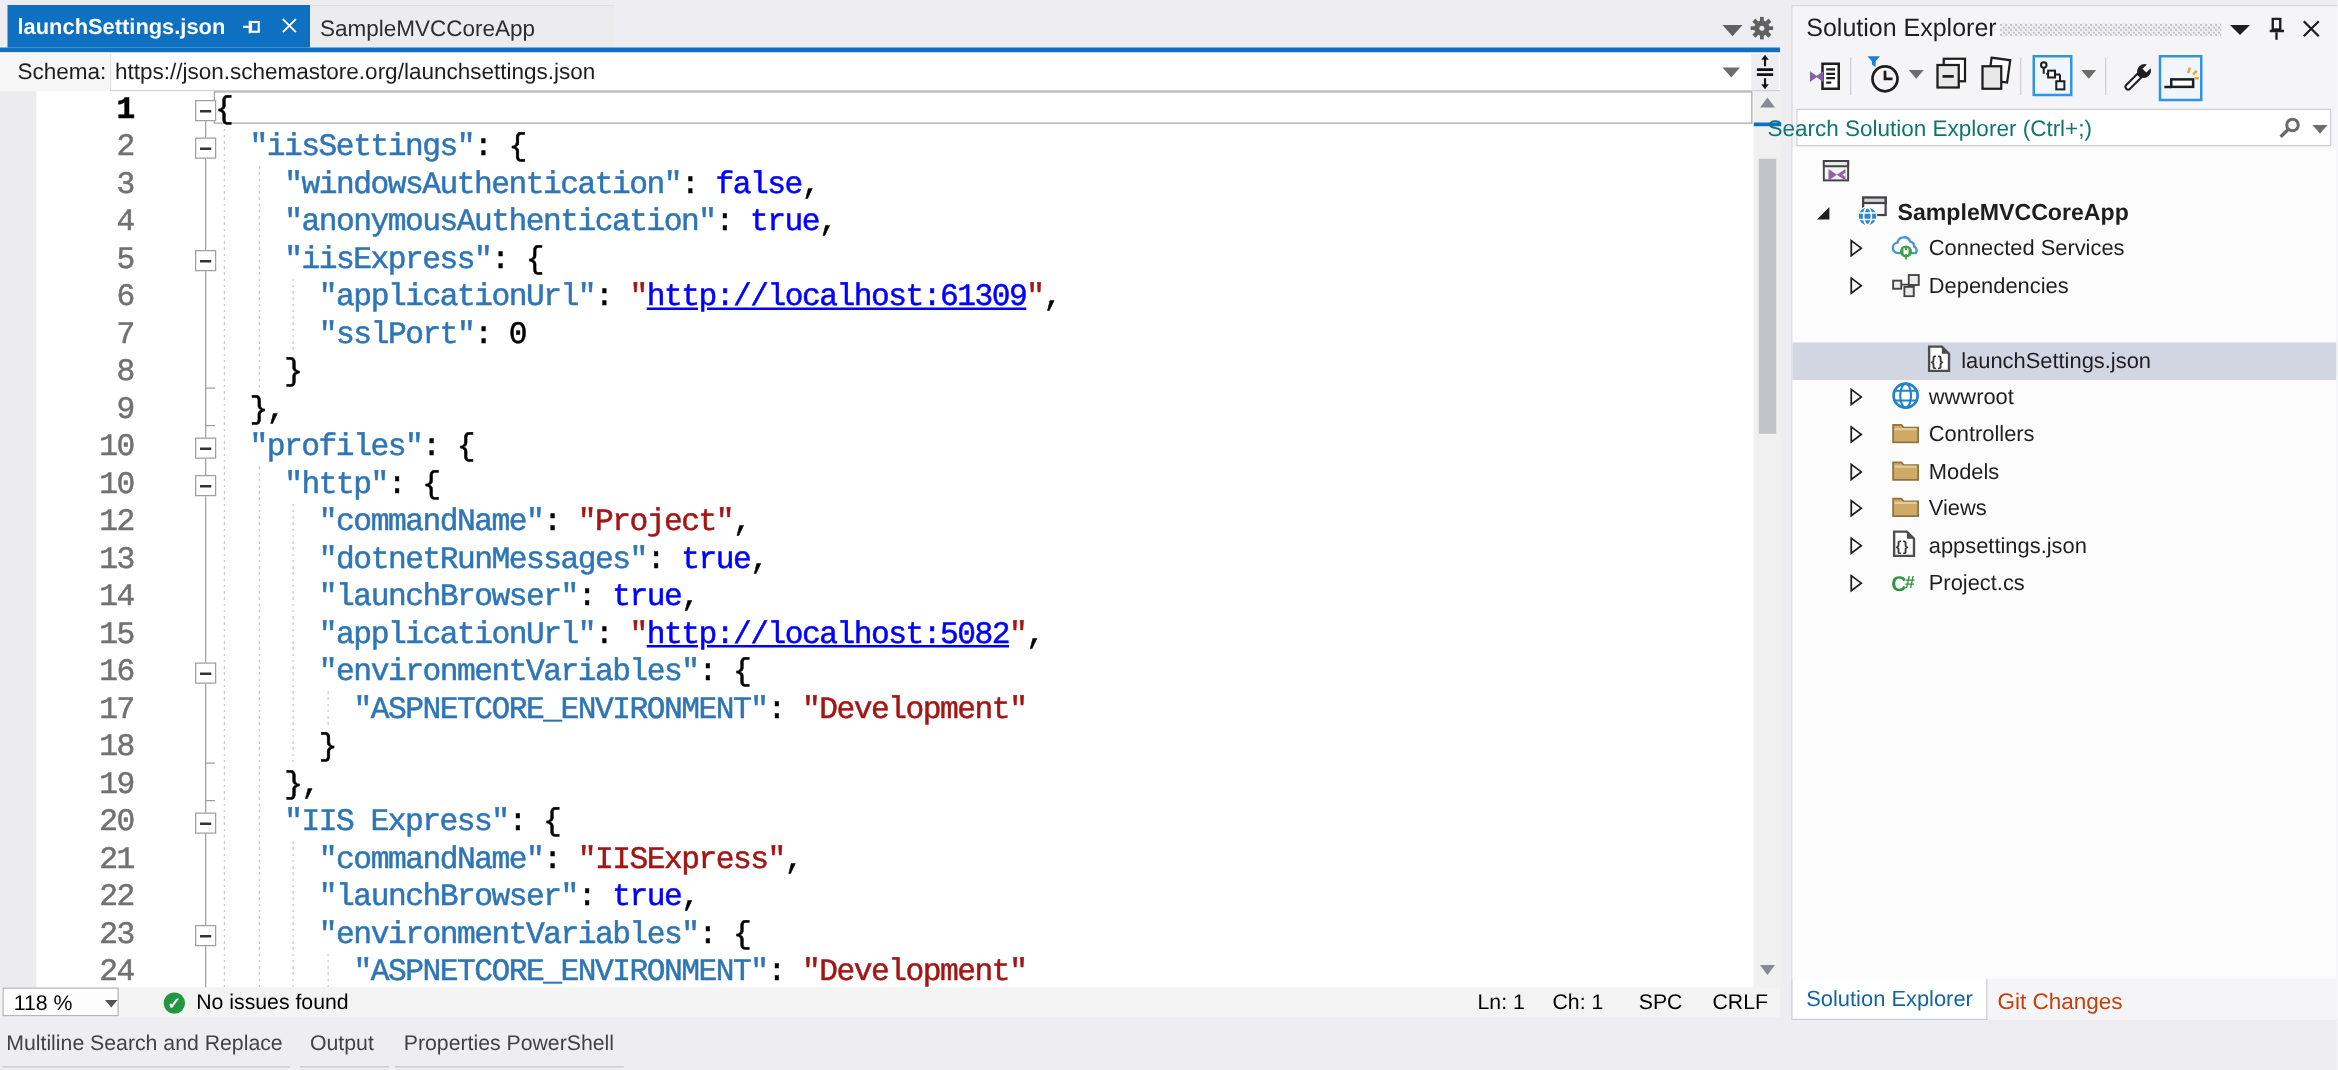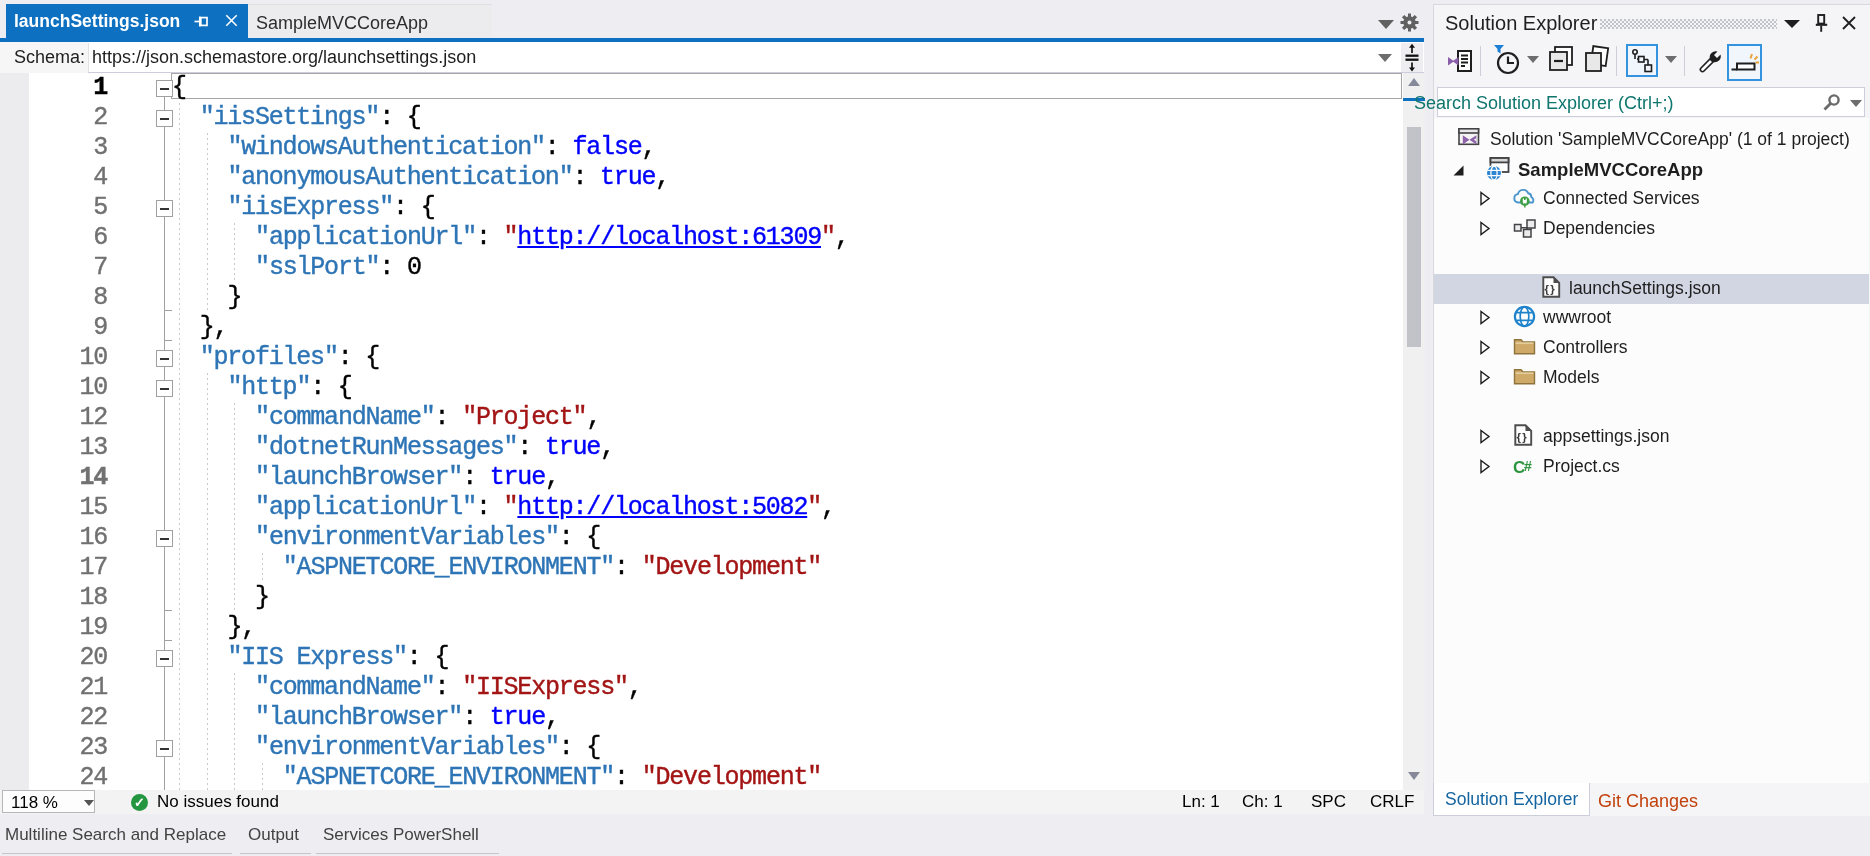--- a/index.html
+++ b/index.html
@@ -133,21 +133,21 @@
     <div class="ln abs" style="top:163px;color:#717171;font-weight:normal">4</div>
     <div class="ln abs" style="top:193px;color:#717171;font-weight:normal">5</div>
     <div class="ln abs" style="top:223px;color:#717171;font-weight:normal">6</div>
     <div class="ln abs" style="top:253px;color:#717171;font-weight:normal">7</div>
     <div class="ln abs" style="top:283px;color:#717171;font-weight:normal">8</div>
     <div class="ln abs" style="top:313px;color:#717171;font-weight:normal">9</div>
     <div class="ln abs" style="top:343px;color:#717171;font-weight:normal">10</div>
     <div class="ln abs" style="top:373px;color:#717171;font-weight:normal">10</div>
     <div class="ln abs" style="top:403px;color:#717171;font-weight:normal">12</div>
     <div class="ln abs" style="top:433px;color:#717171;font-weight:normal">13</div>
-    <div class="ln abs" style="top:463px;color:#717171;font-weight:bold">14</div>
+    <div class="ln abs" style="top:463px;color:#717171;font-weight:normal">14</div>
     <div class="ln abs" style="top:493px;color:#717171;font-weight:normal">15</div>
     <div class="ln abs" style="top:523px;color:#717171;font-weight:normal">16</div>
     <div class="ln abs" style="top:553px;color:#717171;font-weight:normal">17</div>
     <div class="ln abs" style="top:583px;color:#717171;font-weight:normal">18</div>
     <div class="ln abs" style="top:613px;color:#717171;font-weight:normal">19</div>
     <div class="ln abs" style="top:643px;color:#717171;font-weight:normal">20</div>
     <div class="ln abs" style="top:673px;color:#717171;font-weight:normal">21</div>
     <div class="ln abs" style="top:703px;color:#717171;font-weight:normal">22</div>
     <div class="ln abs" style="top:733px;color:#717171;font-weight:normal">23</div>
     <div class="ln abs" style="top:763px;color:#717171;font-weight:normal">24</div>
@@ -221,21 +221,21 @@
 <div class="abs" id="chk">✓</div>
 <div class="abs" id="noissues">No issues found</div>
 <div class="stat" style="left:1182px">Ln: 1</div>
 <div class="stat" style="left:1242px">Ch: 1</div>
 <div class="stat" style="left:1311px">SPC</div>
 <div class="stat" style="left:1370px">CRLF</div>
 
 <div class="abs" id="btabs">
   <span class="btab" style="left:5px">Multiline Search and Replace</span>
   <span class="btab" style="left:248px">Output</span>
-  <span class="btab" style="left:323px">Services PowerShell</span>
+  <span class="btab" style="left:323px">Properties PowerShell</span>
   <div style="position:absolute;top:39px;left:2px;width:230px;height:1px;background:#C6C6CA"></div>
   <div style="position:absolute;top:39px;left:240px;width:71px;height:1px;background:#C6C6CA"></div>
   <div style="position:absolute;top:39px;left:316px;width:183px;height:1px;background:#C6C6CA"></div>
 </div>
 
 <div class="abs" id="rpanel"></div>
 <div class="abs" id="rtitle">Solution Explorer</div>
 <div class="abs" id="rgrip"></div>
 <div class="abs" id="rchev"></div>
 <svg class="abs" style="left:1815px;top:14px" width="13" height="19" viewBox="0 0 13 19">
@@ -303,21 +303,20 @@
     <div class="trow" style="top:7px;">
       <span class="abs" style="left:24px;top:2px">
         <svg width="22" height="20" viewBox="0 0 22 20">
           <rect x="1" y="1.8" width="19.5" height="15.5" fill="#F4F4F4" stroke="#434346" stroke-width="1.6"></rect>
           <rect x="1" y="1.8" width="19.5" height="4.2" fill="#E9E9E9" stroke="#434346" stroke-width="1.6"></rect>
           <path d="M4.8 8.2 V17.4 L11.4 12.8 Z" fill="#8E63A9"></path>
           <path d="M18.4 8.2 V17.4 L11.4 12.8 Z" fill="#8E63A9"></path>
           <path d="M18.4 11 L15.9 12.8 L18.4 14.6 Z" fill="#F4F4F4"></path>
         </svg>
       </span>
-      <span class="txt" style="left:56px;">Solution 'SampleMVCCoreApp' (1 of 1 project)</span>
     </div>
     <div class="trow" style="top:36.7px;">
       <svg class="abs" style="left:18px;top:9px" width="13" height="13" viewBox="0 0 13 13">
         <path d="M11.5 1.5 V11.5 H1.5 Z" fill="#1E1E1E"></path>
       </svg>
       <span class="abs" style="left:52px;top:2px">
         <svg width="25" height="24" viewBox="0 0 25 24">
           <rect x="4.5" y="1" width="18" height="14" fill="#fff" stroke="#434346" stroke-width="1.8"></rect>
           <rect x="4.5" y="1" width="18" height="4.4" fill="#D6D6D6" stroke="#434346" stroke-width="1.8"></rect>
           <circle cx="8" cy="16" r="8" fill="#fff"></circle>
@@ -402,20 +401,32 @@
         <path d="M2 1.5 L10 7.5 L2 13.5 Z" fill="none" stroke="#1E1E1E" stroke-width="1.4"></path>
       </svg>
       <span class="abs" style="left:79px;top:5px">
         <svg width="23" height="17" viewBox="0 0 23 17">
           <path d="M1.5 15.8 V1.8 h6.6 l1.8 2.2 h11.6 V15.8 Z" fill="#CEA968" stroke="#8E743C" stroke-width="1.4"></path>
           <path d="M2.6 5.2 h17.8" stroke="#E3CC9A" stroke-width="1.8"></path>
         </svg>
       </span>
       <span class="txt" style="left:109px;">Controllers</span>
     </div>
+    <div class="trow" style="top:274.3px;">
+      <svg class="abs" style="left:45px;top:7px" width="12" height="15" viewBox="0 0 12 15">
+        <path d="M2 1.5 L10 7.5 L2 13.5 Z" fill="none" stroke="#1E1E1E" stroke-width="1.4"></path>
+      </svg>
+      <span class="abs" style="left:79px;top:5px">
+        <svg width="23" height="17" viewBox="0 0 23 17">
+          <path d="M1.5 15.8 V1.8 h6.6 l1.8 2.2 h11.6 V15.8 Z" fill="#CEA968" stroke="#8E743C" stroke-width="1.4"></path>
+          <path d="M2.6 5.2 h17.8" stroke="#E3CC9A" stroke-width="1.8"></path>
+        </svg>
+      </span>
+      <span class="txt" style="left:109px;">Views</span>
+    </div>
     <div class="trow" style="top:304px;">
       <svg class="abs" style="left:45px;top:7px" width="12" height="15" viewBox="0 0 12 15">
         <path d="M2 1.5 L10 7.5 L2 13.5 Z" fill="none" stroke="#1E1E1E" stroke-width="1.4"></path>
       </svg>
       <span class="abs" style="left:79px;top:2px">
         <svg width="21" height="22" viewBox="0 0 21 22">
           <path d="M2.3 1.3 H12.5 L18.2 7 V20.7 H2.3 Z" fill="#FDFDFD" stroke="#4D4D4D" stroke-width="1.9"></path>
           <path d="M12.5 1.3 L18.2 7 H12.5 Z" fill="#4D4D4D"></path>
           <text x="3.6" y="17" font-family="Liberation Sans,sans-serif" font-size="11.5" font-weight="bold" fill="#3A3A3A" letter-spacing="1.2">{}</text>
         </svg>

